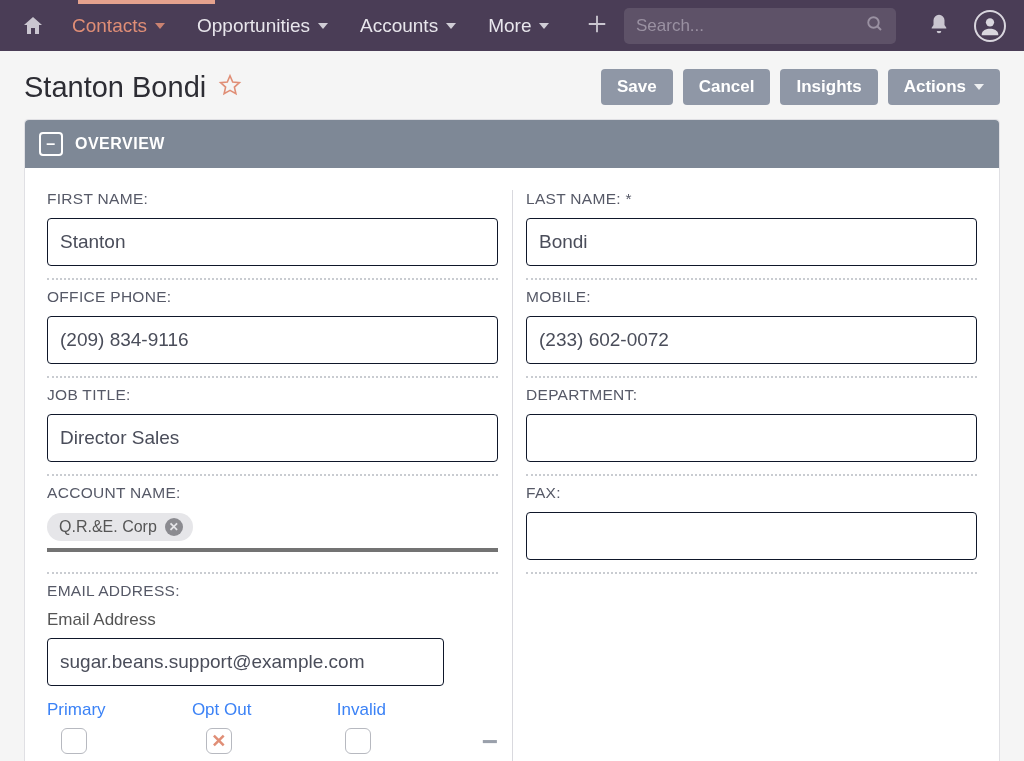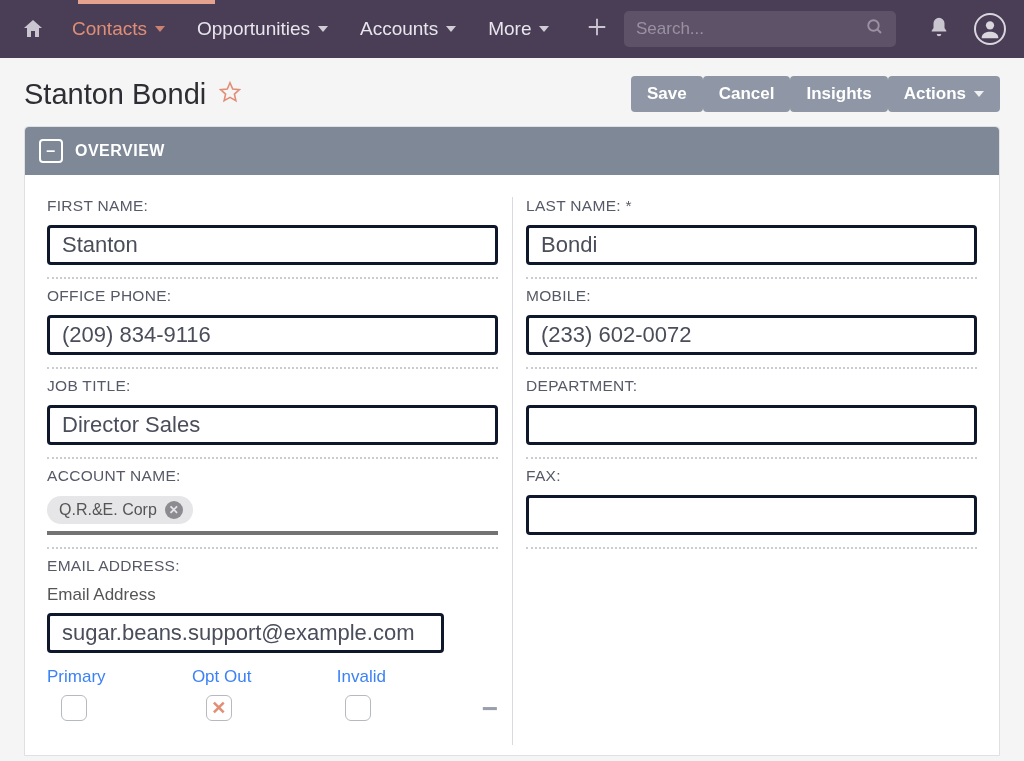--- a/index.html
+++ b/index.html
@@ -8,21 +8,21 @@
     background: #f5f5f5;
     width: 1024px;
     height: 761px;
     overflow: hidden;
     color: #4a4d5a;
   }
 
   
   .navbar {
     background: #4a3d56;
-    height: 58px;
+    height: 51px;
     display: flex;
     align-items: center;
     padding: 0 8px;
     position: relative;
   }
   .accent-bar {
     position: absolute;
     top: 0; left: 78px;
     width: 137px; height: 4px;
     background: #e5a28e;
@@ -70,21 +70,21 @@
 
   
   .title-row {
     display: flex; align-items: center; justify-content: space-between;
     padding: 18px 24px 14px 24px;
     background: #f5f5f5;
   }
   .title-left { display: flex; align-items: center; gap: 12px; }
   .page-title { font-size: 29px; font-weight: 400; color: #2d2d34; }
   .star-icon { color: #e08e76; cursor: pointer; }
-  .btn-row { display: flex; }
+  .btn-row { display: flex; gap: 10px; }
   .btn {
     background: #8f97a6; color: #fff; border: none;
     padding: 8px 16px; border-radius: 4px;
     font-size: 17px; font-weight: 600; cursor: pointer;
     display: flex; align-items: center; gap: 8px;
   }
 
   
   .panel {
     margin: 0 24px;
@@ -120,22 +120,22 @@
   .field {
     margin-bottom: 8px;
     padding-bottom: 12px;
     border-bottom: 2px dotted #c9ccd1;
   }
   .field-label {
     font-weight: 400; color: #565967; font-size: 15.5px; letter-spacing: 0.3px;
     margin-bottom: 10px;
   }
   .text-input {
-    width: 100%; height: 40px; border: 3px solid #0f172a; border-radius: 4px;
-    padding: 0 12px; font-size: 22px; color: #4a4d5a; outline: none;
+    width: 100%; height: 48px; border: 1px solid #0f172a; border-radius: 4px;
+    padding: 0 12px; font-size: 19px; color: #4a4d5a; outline: none;
     background: #fff;
   }
   .tag-row { display: flex; align-items: center; gap: 6px; min-height: 40px; border-bottom: 4px solid #737373; padding-bottom: 6px; }
   .tag {
     background: #e6e6e9; border-radius: 16px; padding: 5px 10px 5px 12px;
     display: flex; align-items: center; gap: 8px; color: #555; font-size: 16px;
   }
   .tag-x { width: 18px; height: 18px; border-radius: 50%; background: #8b8b90; color: #e6e6e9; display: flex; align-items: center; justify-content: center; font-size: 12px; cursor: pointer; font-weight: 700;}
 
   .email-block { grid-column: 1; }

